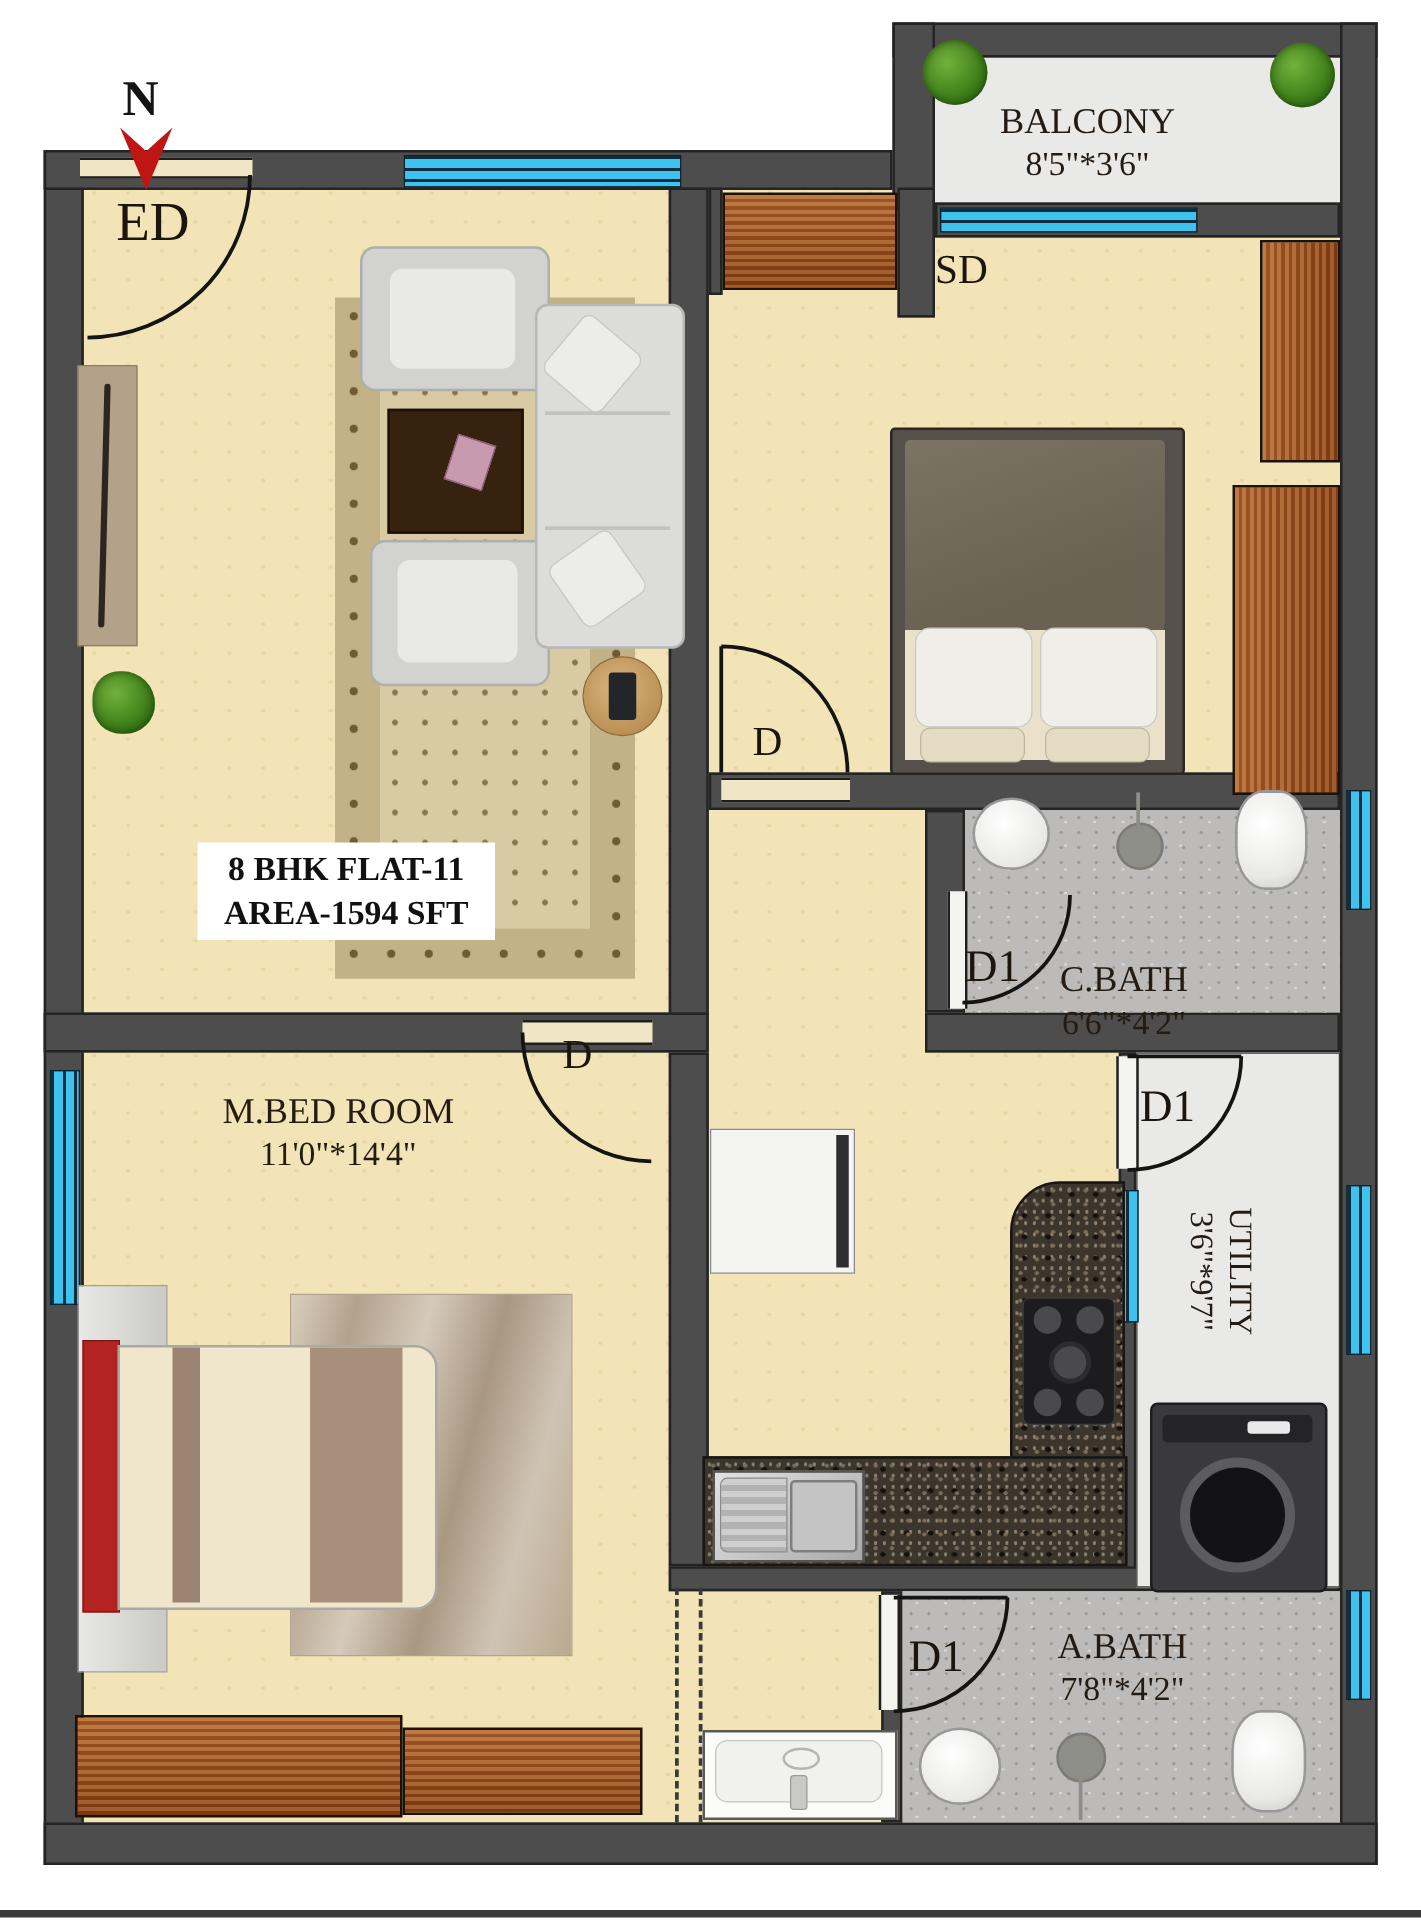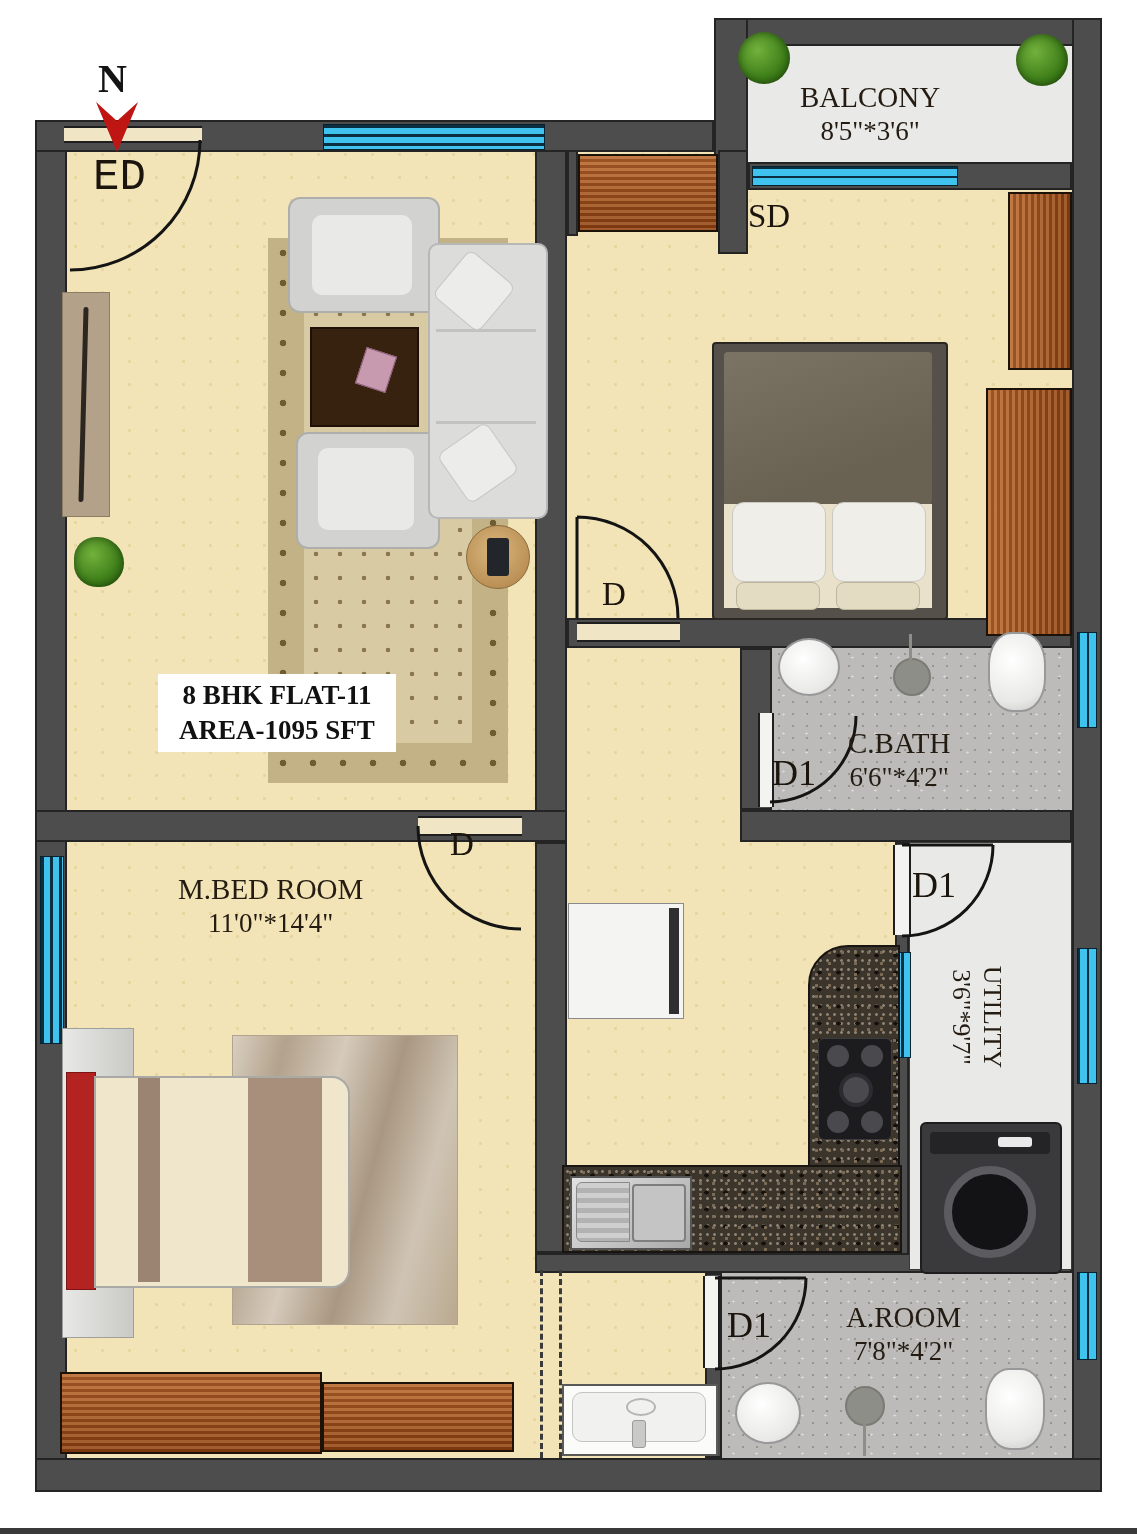--- a/index.html
+++ b/index.html
@@ -198,46 +198,46 @@
     <path d="M 577 517 L 577 618 M 577 517 A 101 101 0 0 1 678 618" fill="none" stroke="#141414" stroke-width="3"></path>
     <path d="M 418 826 A 103 103 0 0 0 521 929" fill="none" stroke="#141414" stroke-width="3"></path>
     <path d="M 856 716 A 86 86 0 0 1 770 802" fill="none" stroke="#141414" stroke-width="3"></path>
     <path d="M 902 845 L 993 845 M 993 845 A 91 91 0 0 1 902 936" fill="none" stroke="#141414" stroke-width="3"></path>
     <path d="M 715 1278 L 806 1278 M 806 1278 A 91 91 0 0 1 715 1369" fill="none" stroke="#141414" stroke-width="3"></path>
   </svg>
 
   <div id="compass-n">N</div>
   <div id="compass-arrow"></div>
 
-  <div class="door-label" style="left:93px;top:152px;font-size:44px;font-family:Liberation Mono, monospace;">ED</div>
+  <div class="door-label" style="left:93px;top:152px;font-size:44px;">ED</div>
   <div class="room-label" style="left:800px;top:80px;">
     <span>BALCONY</span>
     <span class="dims">8'5"*3'6"</span>
   </div>
   <div class="door-label" style="left:748px;top:198px;">SD</div>
   <div class="door-label" style="left:602px;top:576px;">D</div>
-  <div class="room-label" style="left:848px;top:726px;">
+  <div class="room-label" style="left:848px;top:767px;">
     <span>C.BATH</span>
     <span class="dims">6'6"*4'2"</span>
   </div>
   <div class="door-label lbl-sm" style="left:772px;top:752px;">D1</div>
   <div id="title-box">
     <span>8 BHK FLAT-11</span>
-    <span>AREA-1095 SFT</span>
+    <span>AREA-1594 SFT</span>
   </div>
   <div class="door-label" style="left:450px;top:826px;">D</div>
   <div class="room-label" style="left:178px;top:872px;">
     <span>M.BED ROOM</span>
     <span class="dims">11'0"*14'4"</span>
   </div>
   <div class="door-label lbl-sm" style="left:912px;top:864px;">D1</div>
   <div id="utility-label">
     <span>UTILITY</span>
     <span>3'6"*9'7"</span>
   </div>
   <div class="door-label lbl-sm" style="left:727px;top:1304px;">D1</div>
   <div class="room-label" style="left:846px;top:1300px;">
-    <span>A.ROOM</span>
+    <span>A.BATH</span>
     <span class="dims">7'8"*4'2"</span>
   </div>
 
   <div class="abs" style="left:0px;top:1528px;width:1137px;height:6px;background:#3a3a3a;"></div>
 </div>
 
 </body></html>

